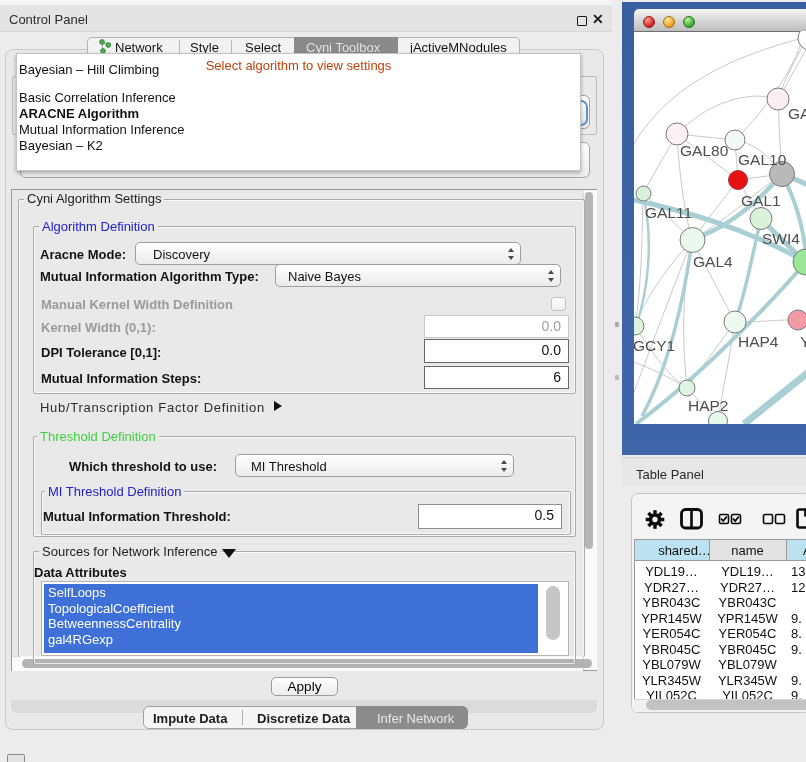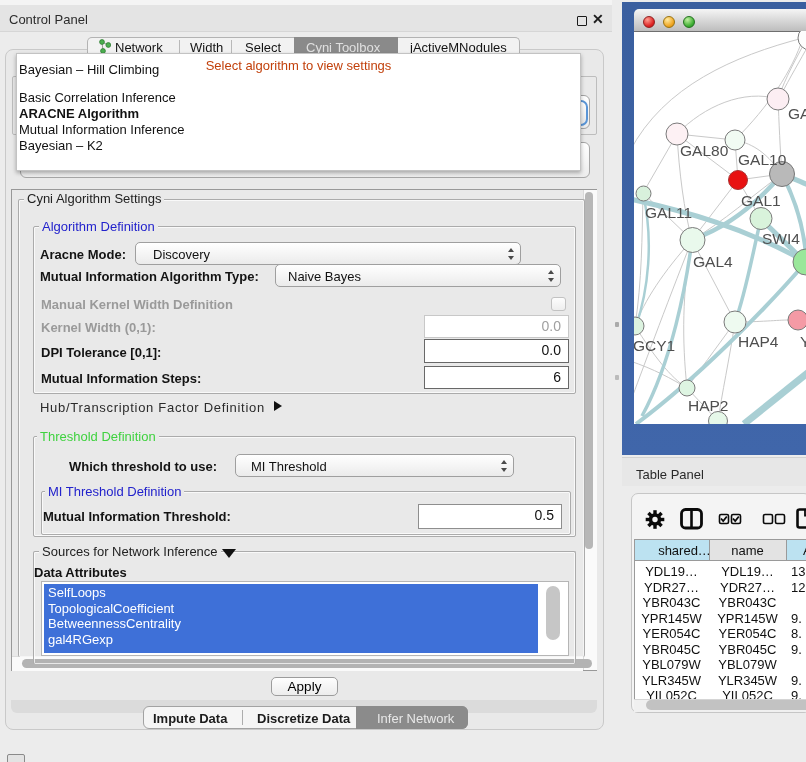--- a/index.html
+++ b/index.html
@@ -38,21 +38,21 @@
 <div class="abs" style="left:294px;top:37px;width:104px;height:18px;background:#8a8a8a;"></div>
 <div class="abs" style="left:179px;top:40px;width:1px;height:13px;background:#b9b9b9;"></div>
 <div class="abs" style="left:231px;top:40px;width:1px;height:13px;background:#b9b9b9;"></div>
 <svg class="abs" style="left:99px;top:39px;" width="12" height="15" viewBox="0 0 12 15">
  <path d="M3 3 L9 6 M3 3 L4 12" stroke="#9a9a9a" stroke-width="1"></path>
  <circle cx="3" cy="3" r="2.4" fill="#4caf50" stroke="#2e7d32" stroke-width=".8"></circle>
  <circle cx="9.3" cy="6" r="2.4" fill="#4caf50" stroke="#2e7d32" stroke-width=".8"></circle>
  <circle cx="4" cy="12" r="2.4" fill="#4caf50" stroke="#2e7d32" stroke-width=".8"></circle>
 </svg>
 <div class="plain" style="left:115px;top:40px;color:#141414;">Network</div>
-<div class="plain" style="left:190px;top:40px;color:#141414;">Width</div>
+<div class="plain" style="left:190px;top:40px;color:#141414;">Style</div>
 <div class="plain" style="left:245px;top:40px;color:#141414;">Select</div>
 <div class="plain" style="left:306px;top:40px;color:#e0e0e0;">Cyni Toolbox</div>
 <div class="plain" style="left:410px;top:40px;color:#141414;">jActiveMNodules</div>
 
 <div class="abs" style="left:12px;top:76px;width:583px;height:57px;border:1px solid #bdbdbd;border-radius:2px;"></div>
 <div class="abs" style="left:20px;top:95px;width:568px;height:32px;border:1px solid #a3a3a3;border-radius:6px;background:linear-gradient(#fff,#ececec);"></div>
 <div class="abs" style="left:572px;top:100px;width:12px;height:22px;border:2.5px solid #5a95d6;border-radius:7px;background:linear-gradient(#fff,#e8e8e8);"></div>
 <div class="abs" style="left:20px;top:142px;width:568px;height:34px;border:1px solid #a6a6a6;border-radius:6px;background:linear-gradient(#fff,#ececec);"></div>
 
 <div class="abs" style="left:11px;top:189px;width:586px;height:482px;background:#e9e9e9;border:1px solid #989898;box-sizing:border-box;"></div>

